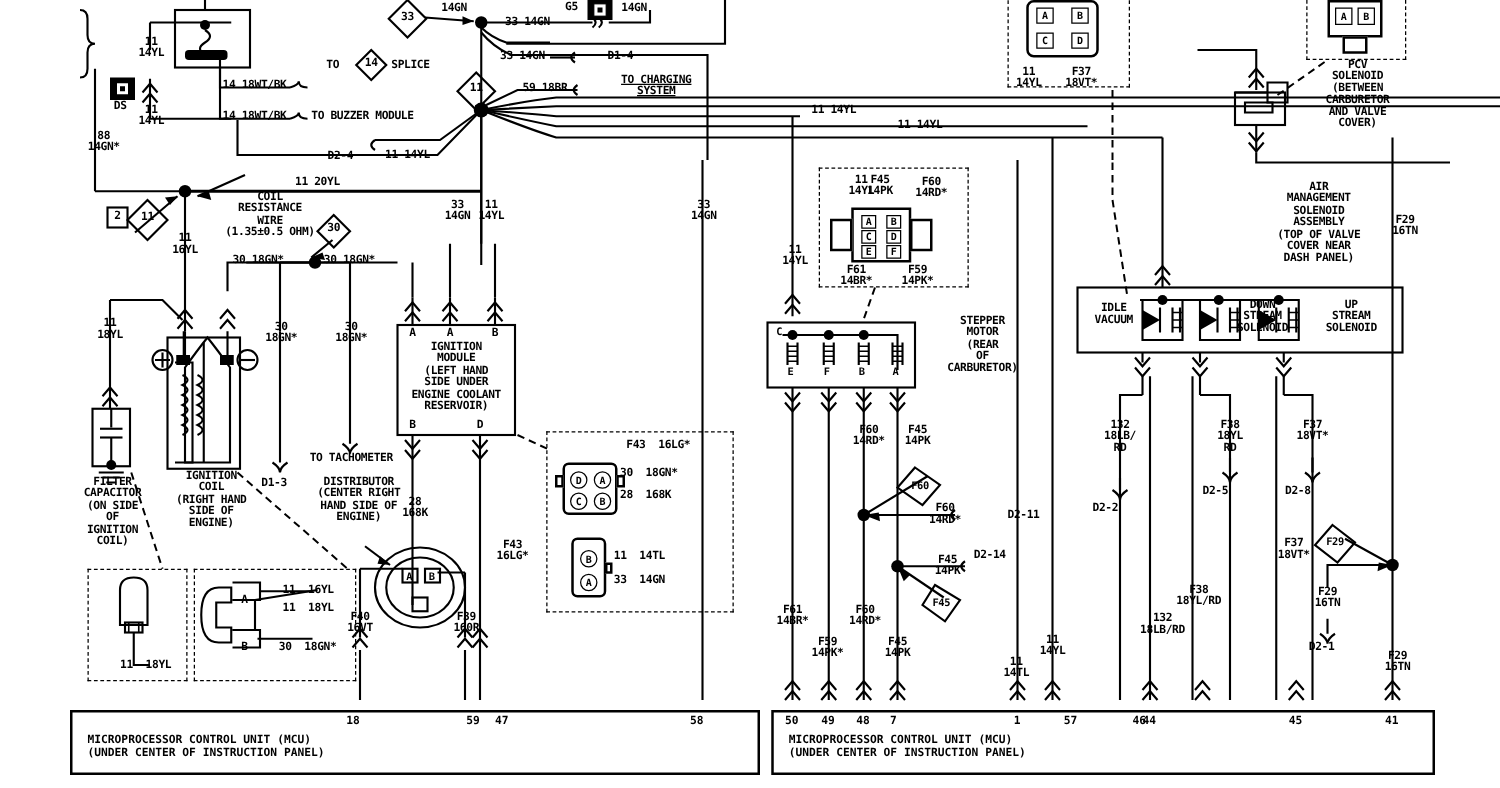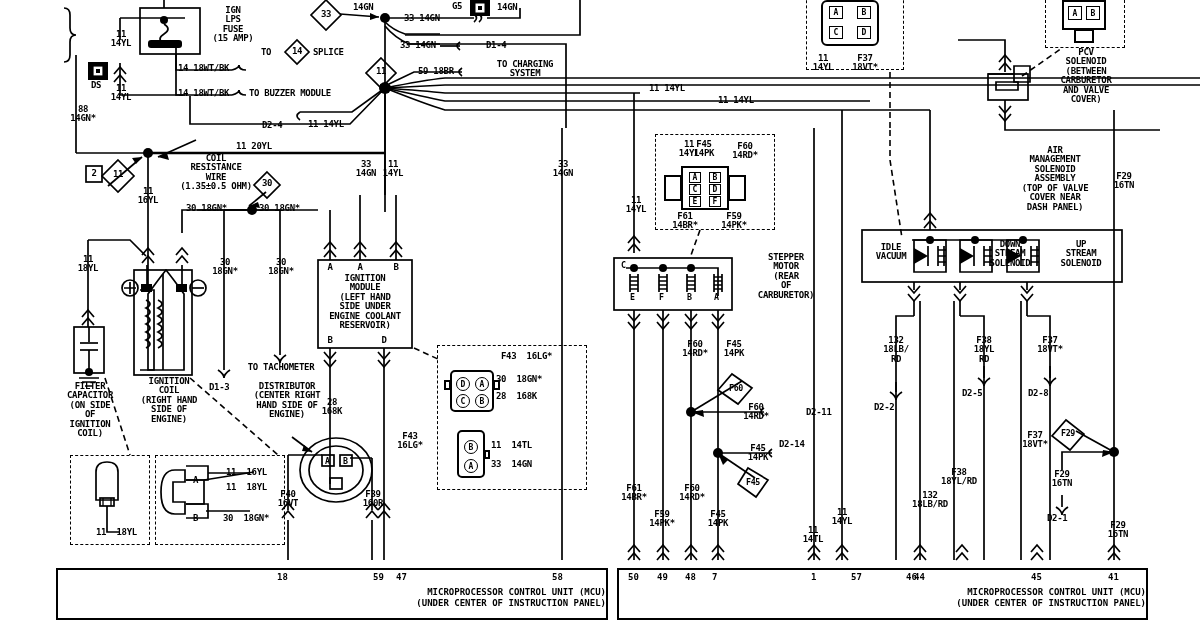--- a/index.html
+++ b/index.html
@@ -7,22 +7,22 @@
   body{font-family:"DejaVu Sans Mono","Liberation Mono",monospace;}
   #stage{position:relative;width:1200px;height:630px;background:#fff;overflow:hidden;}
   .lbl{position:absolute;font-family:"DejaVu Sans Mono","Liberation Mono",monospace;
        font-weight:700;color:#000;white-space:pre;line-height:1.05;letter-spacing:-0.3px;}
   .s8{font-size:8.3px;}
   .s9{font-size:9px;}
   .c{text-align:center;}
   .box{position:absolute;border:2px solid #000;background:#fff;box-sizing:border-box;}
   .dash{position:absolute;border:1.6px dashed #000;background:transparent;box-sizing:border-box;}
   .mcu{position:absolute;border:2.4px solid #000;background:#fff;box-sizing:border-box;}
-  .mcutxt{position:absolute;width:100%;text-align:right;font-weight:700;font-size:9px;
-          line-height:1.25;font-family:"DejaVu Sans Mono","Liberation Mono",monospace;}
+  .mcutxt{position:absolute;width:100%;text-align:left;font-weight:700;font-size:9px;
+          line-height:1.25;font-family:"DejaVu Sans Mono","Liberation Mono",monospace;margin-left:12px;}
   .pin{position:absolute;font-weight:700;font-size:9px;
        font-family:"DejaVu Sans Mono","Liberation Mono",monospace;}
   svg.ov{position:absolute;left:0;top:0;width:1200px;height:630px;overflow:visible;}
   .cell{position:absolute;border:1.6px solid #000;background:#fff;box-sizing:border-box;
         font-weight:700;font-size:8px;text-align:center;
         font-family:"DejaVu Sans Mono","Liberation Mono",monospace;}
   .circ{position:absolute;border:1.6px solid #000;border-radius:50%;background:#fff;
         box-sizing:border-box;font-weight:700;font-size:8px;text-align:center;
         font-family:"DejaVu Sans Mono","Liberation Mono",monospace;}
 </style>
@@ -425,30 +425,26 @@
   <div class="lbl s9 c" style="left:316px;top:10px;width:20px;">33</div>
   <div class="lbl s9 c" style="left:287px;top:47px;width:20px;">14</div>
   <div class="lbl s9 c" style="left:371px;top:67px;width:20px;">11</div>
   <div class="lbl s9 c" style="left:88px;top:169px;width:12px;">2</div>
   <div class="lbl s9 c" style="left:108px;top:170px;width:20px;">11</div>
   <div class="lbl s9 c" style="left:257px;top:179px;width:20px;">30</div>
   <div class="lbl s8 c" style="left:725px;top:384px;width:22px;">F60</div>
   <div class="lbl s8 c" style="left:742px;top:478px;width:22px;">F45</div>
   <div class="lbl s8 c" style="left:1057px;top:429px;width:22px;">F29</div>
 
-  <div class="lbl s9 c" style="left:188px;top:6px;width:90px;">IGN
-LPS
-FUSE
-(15 AMP)</div>
   <div class="lbl s9" style="left:91px;top:81px;">DS</div>
   <div class="lbl s9" style="left:452px;top:2px;">G5</div>
   <div class="lbl s9" style="left:261px;top:48px;">TO</div>
   <div class="lbl s9" style="left:313px;top:48px;">SPLICE</div>
   <div class="lbl s9" style="left:249px;top:89px;">TO BUZZER MODULE</div>
-  <div class="lbl s9 c" style="left:470px;top:60px;width:110px;">TO CHARGING
+  <div class="lbl s9 c" style="left:470px;top:60px;width:110px;text-decoration:underline;">TO CHARGING
 SYSTEM</div>
   <div class="lbl s9 c" style="left:160px;top:154px;width:112px;">COIL
 RESISTANCE
 WIRE
 (1.35±0.5 OHM)</div>
   <div class="lbl s9 c" style="left:318px;top:274px;width:94px;">IGNITION
 MODULE
 (LEFT HAND
 SIDE UNDER
 ENGINE COOLANT

